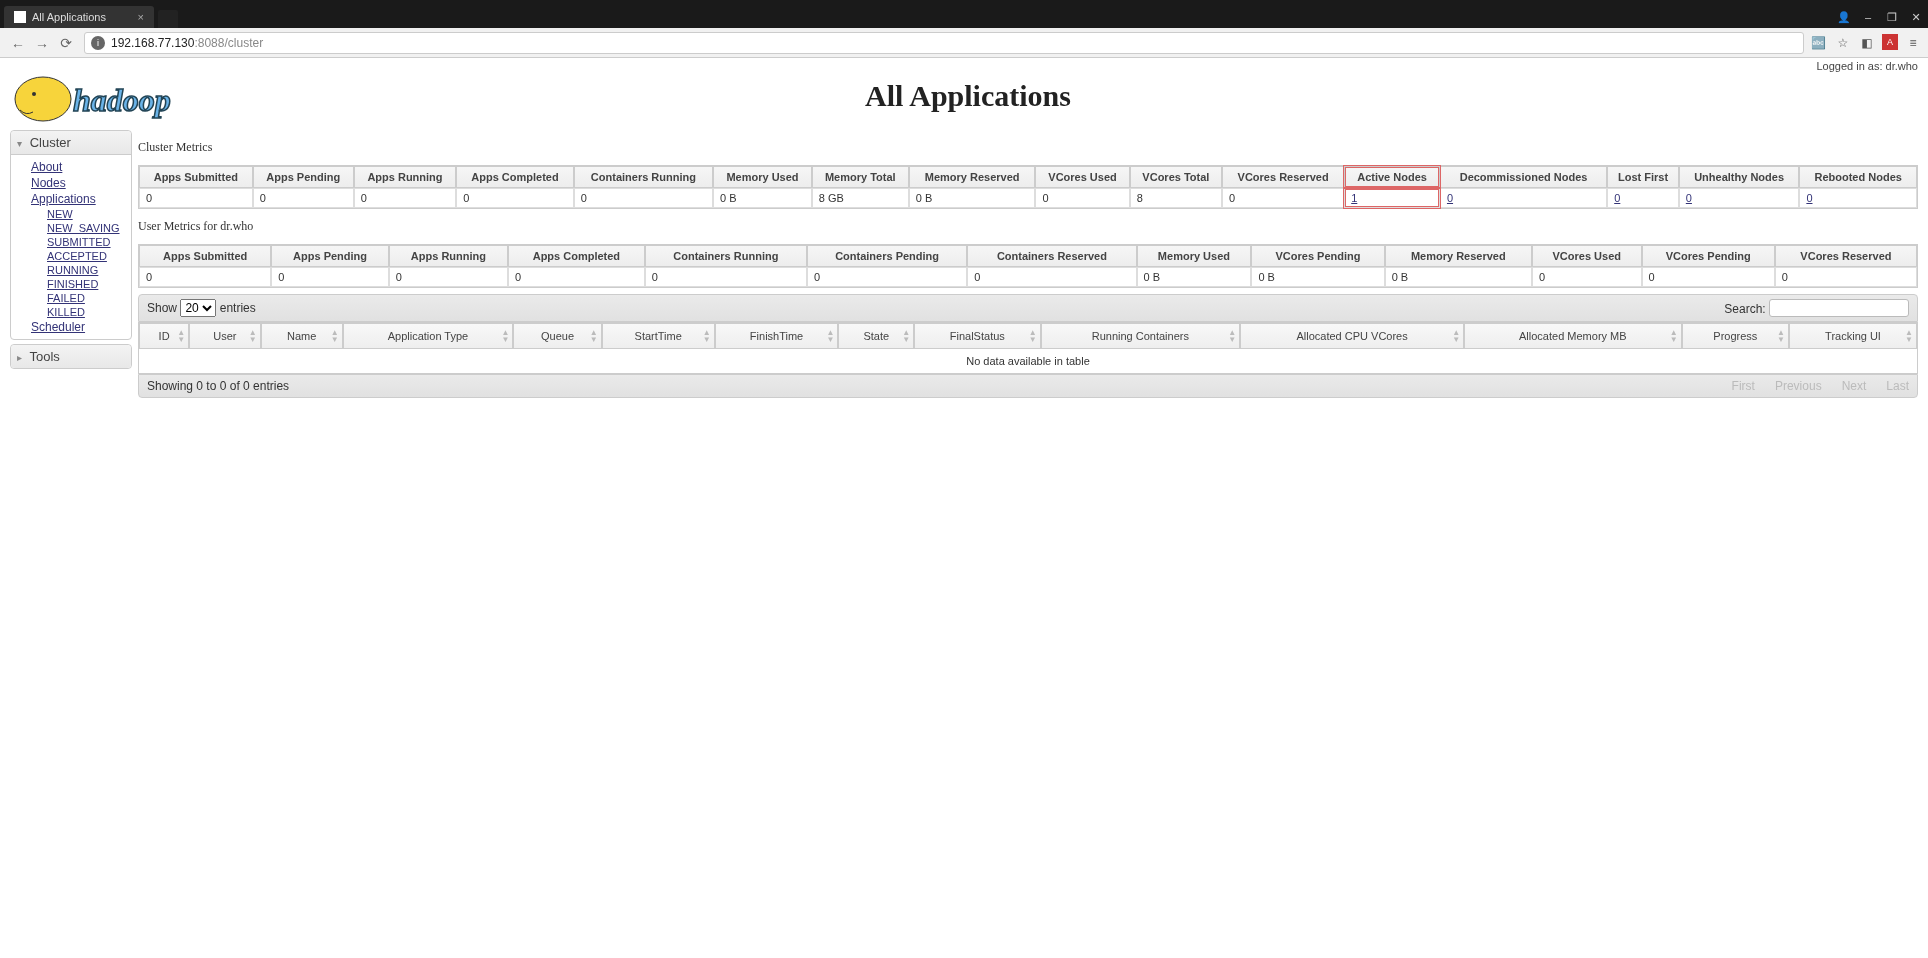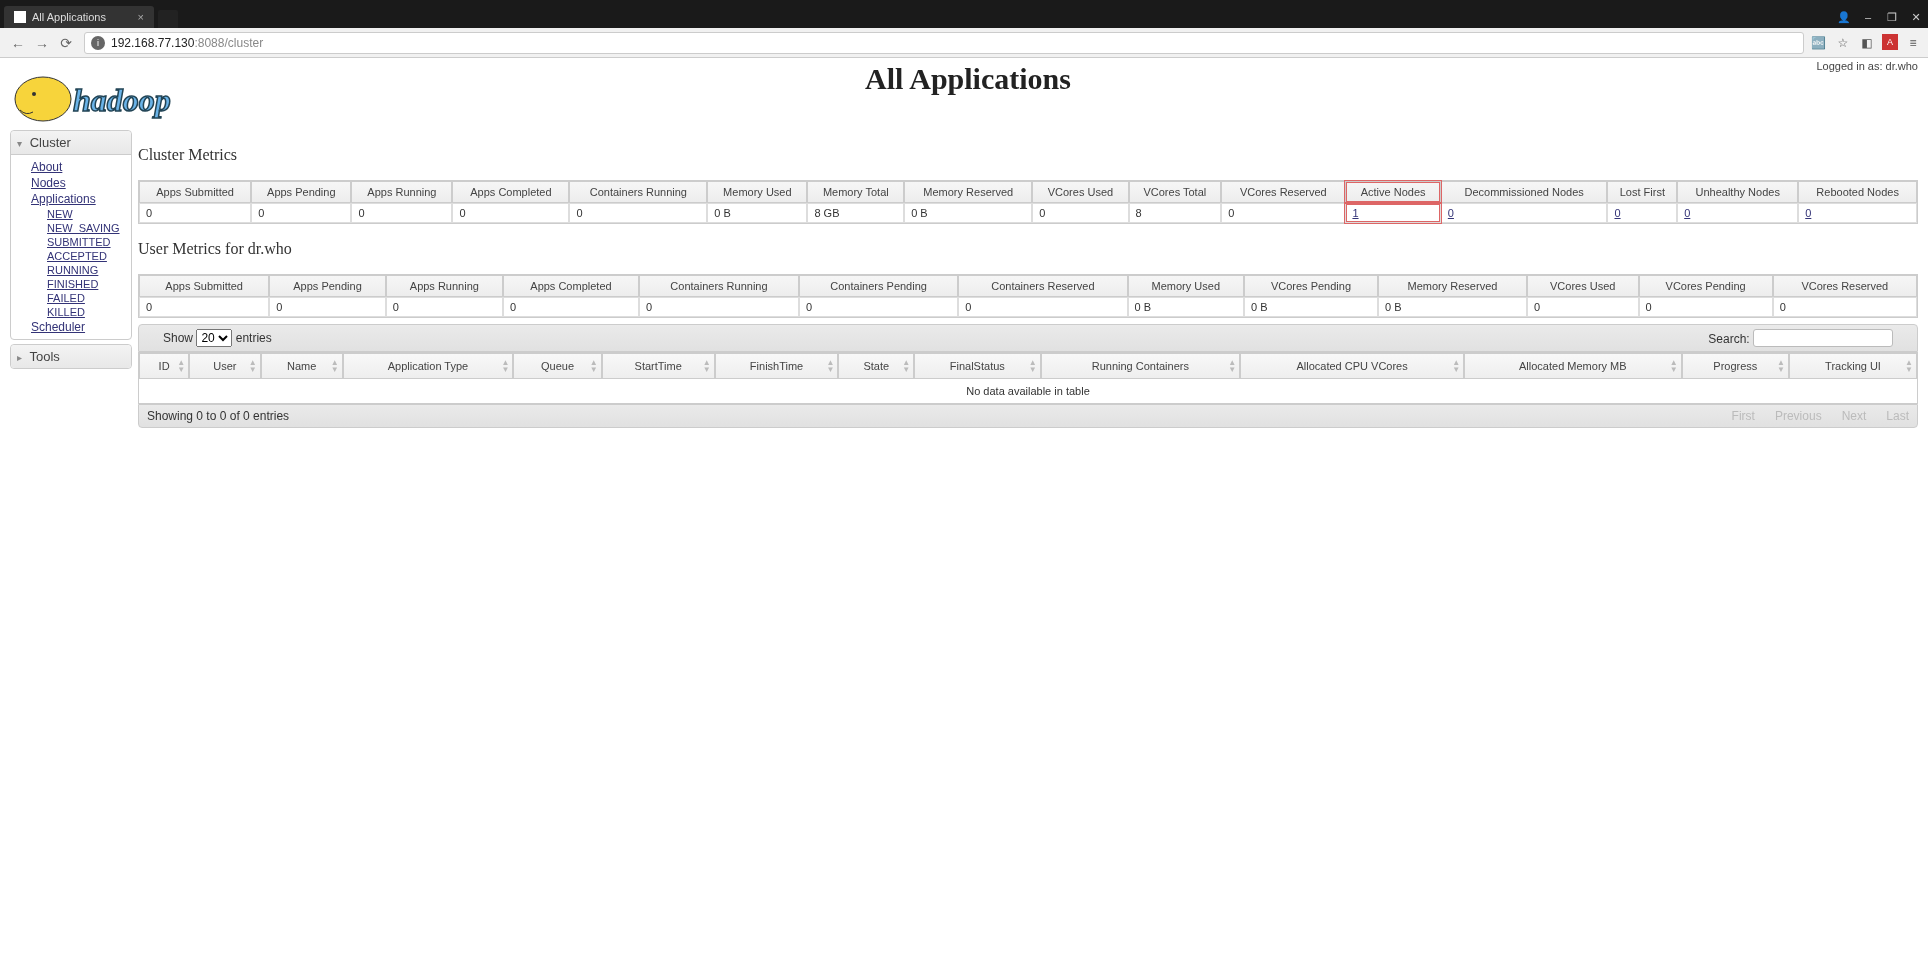--- a/index.html
+++ b/index.html
@@ -16,46 +16,46 @@
 
 .browser-nav { background: #f1f1f1; height: 30px; display: flex; align-items: center; padding: 0 6px; border-bottom: 1px solid #ccc; }
 .nav-icon { width: 24px; height: 24px; display:flex; align-items:center; justify-content:center; color:#666; cursor:pointer; font-size:14px; }
 .url-bar { flex: 1; height: 22px; background: #fff; border: 1px solid #ccc; border-radius: 3px; margin: 0 6px; display:flex; align-items:center; padding: 0 6px; font-size: 12px; color:#333; }
 .url-info { background:#666; color:#fff; border-radius:50%; width:14px; height:14px; display:flex; align-items:center; justify-content:center; font-size:9px; margin-right:6px; }
 .ext-icons { display:flex; gap:6px; }
 .ext-icons span { width:18px; height:18px; display:flex; align-items:center; justify-content:center; color:#555; cursor:pointer; }
 
 
 .page { padding: 4px; }
-.header-row { display:flex; }
+.header-row { display:flex; align-items:center; }
 .logo { width: 250px; height: 60px; margin: 4px; position:relative; }
 .logo svg { width:100%; height:100%; }
 h1.main-title { flex:1; text-align:center; font-family: Georgia, serif; font-size: 30px; font-weight:bold; color:#222; }
 .login-info { position:absolute; right:10px; top:60px; font-size:11px; color:#444; }
 
 .body-layout { display:flex; gap:6px; padding: 0 6px; }
 .side-nav { width: 122px; flex-shrink:0; }
 .nav-section { border:1px solid #ccc; border-radius:4px; margin-bottom:4px; background:#fff; }
 .nav-header { background: linear-gradient(#f3f3f3,#e8e8e8); padding:4px 6px; font-size:13px; color:#444; border-bottom:1px solid #ccc; border-radius:4px 4px 0 0; }
 .nav-header.collapsed { border-bottom:none; border-radius:4px; }
 .nav-arrow { display:inline-block; margin-right:4px; color:#888; font-size:10px; }
 .nav-body { padding: 4px 0; }
 .nav-body a { display:block; padding:1px 0 1px 20px; color:#337; text-decoration:underline; font-size:12px; }
 .nav-body a.sub { padding-left: 36px; font-size:11px; }
 
 .main { flex:1; min-width:0; }
-.section-title { font-family: Georgia, serif; font-size:16px; color:#333; margin:16px 0; }
+.section-title { font-family: Georgia, serif; font-size:12px; color:#333; margin:10px 0; }
 
 table.metrics { width:100%; border-collapse:separate; border-spacing:0; font-size:11px; border:1px solid #ccc; }
-table.metrics th { background: linear-gradient(#f6f6f6,#ededed); border:1px solid #ccc; padding:4px 3px; font-weight:normal; color:#444; text-align:center; }
+table.metrics th { background: linear-gradient(#f6f6f6,#ededed); border:1px solid #ccc; padding:4px 3px; font-weight:bold; color:#444; text-align:center; }
 table.metrics td { border:1px solid #ddd; padding:3px 6px; text-align:left; }
 table.metrics td a { color:#337; text-decoration:underline; }
 .highlight-cell { box-shadow: inset 0 0 0 1px #d66; outline:1px solid #d66; }
 
-.dt-toolbar { background: linear-gradient(#eaeaea,#e1e1e1); border:1px solid #ccc; padding:4px 24px; display:flex; align-items:center; font-size:12px; margin-top:6px; border-radius:4px 4px 0 0; }
+.dt-toolbar { background: linear-gradient(#eaeaea,#e1e1e1); border:1px solid #ccc; padding:4px 8px; display:flex; align-items:center; font-size:12px; margin-top:6px; border-radius:4px 4px 0 0; }
 .dt-toolbar select { font-size:12px; }
 .dt-toolbar .search-wrap { margin-left:auto; }
 .dt-toolbar input { border:1px solid #bbb; height:18px; width:140px; padding:0 3px; border-radius:3px; }
 
 table.apps { width:100%; border-collapse:separate; border-spacing:0; font-size:11px; border:1px solid #ccc; }
 table.apps th { background: linear-gradient(#f8f8f8,#eeeeee); border:1px solid #ccc; padding:6px 8px; font-weight:normal; color:#444; position:relative; }
 table.apps th .sort-arrows { position:absolute; right:3px; top:50%; transform:translateY(-50%); color:#bbb; font-size:8px; line-height:7px; }
 table.apps td.empty { text-align:center; padding:6px; }
 
 .dt-footer { background: linear-gradient(#eaeaea,#e1e1e1); border:1px solid #ccc; padding:4px 8px; display:flex; align-items:center; font-size:12px; border-radius:0 0 4px 4px; }

